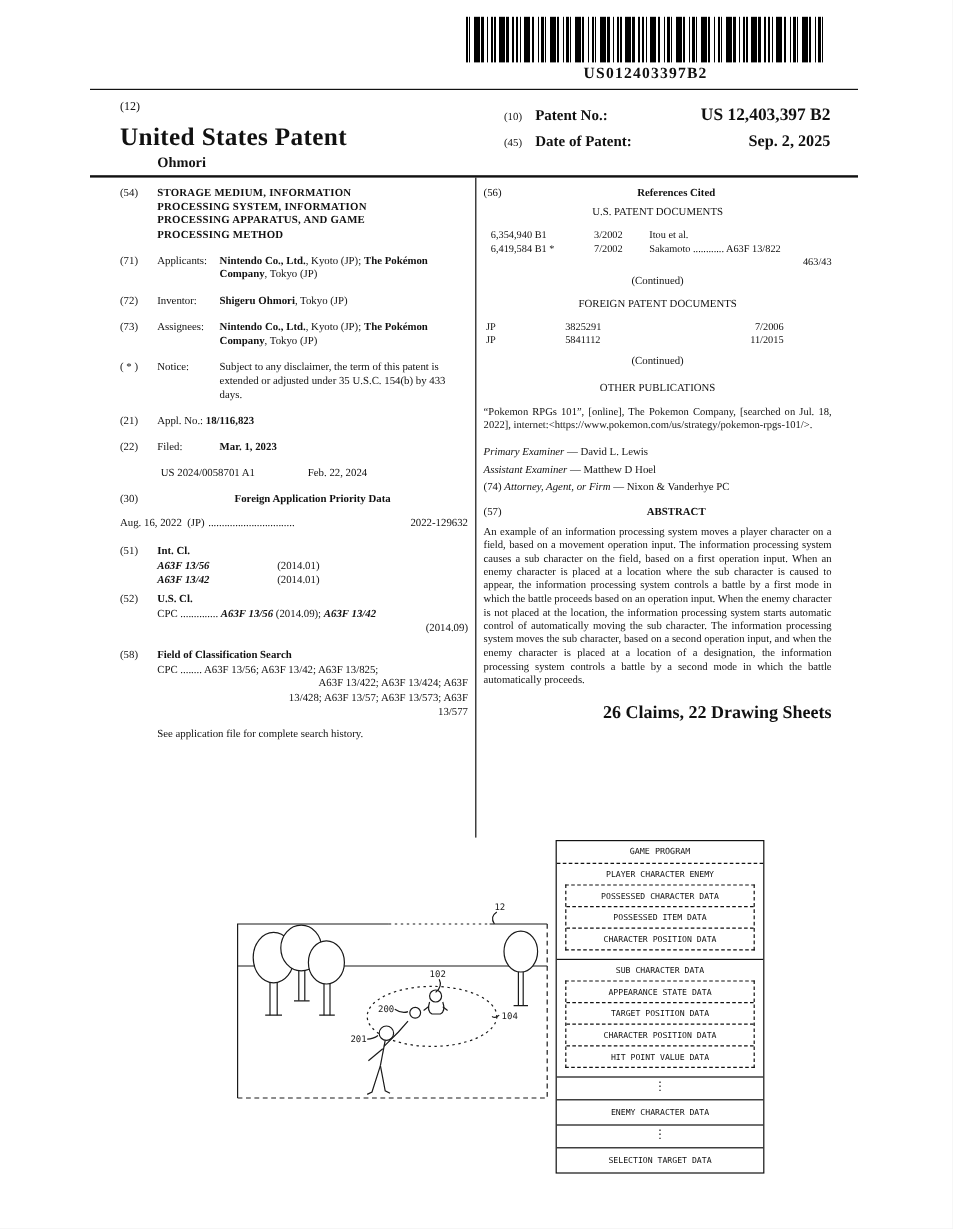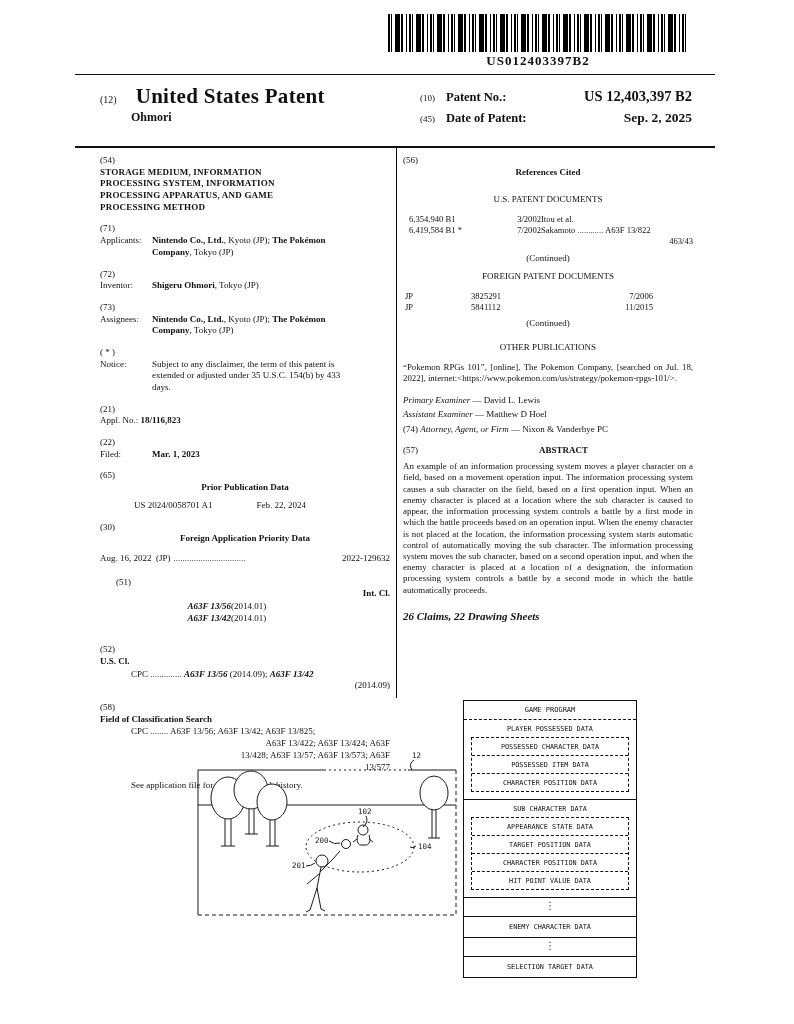--- a/index.html
+++ b/index.html
@@ -14,65 +14,65 @@
     background:repeating-linear-gradient(90deg,#000 0 2px,#fff 2px 3px,#000 3px 4px,#fff 4px 7px,#000 7px 12px,#fff 12px 13px,#000 13px 15px,#fff 15px 18px,#000 18px 19px,#fff 19px 21px); }
   .barcode-text { position:absolute; left:388px; top:53px; width:300px; text-align:center;
     font-size:13px; letter-spacing:1px; font-weight:bold; }
 
   .rule-top { position:absolute; left:75px; top:74px; width:640px; height:1px; background:#111; }
   .rule-main { position:absolute; left:75px; top:146px; width:640px; height:2px; background:#111; }
   .vdiv { position:absolute; left:396px; top:148px; width:1px; height:550px; background:#111; }
 
   
   .hdr-left { position:absolute; left:100px; top:84px; }
-  .hdr-kind { display:flex; align-items:baseline; gap:19px; }
+  .hdr-kind { display:flex; align-items:baseline; gap:7px;flex-direction:column; }
   .hdr-kind .n { font-size:10px; }
   .hdr-title { font-size:21px; font-weight:bold; letter-spacing:0.3px; }
   .hdr-author { margin-left:31px; margin-top:1px; font-weight:bold; font-size:12px; }
   .hdr-right { position:absolute; left:420px; top:88px; width:272px; }
   .hdr-row { display:flex; align-items:baseline; margin-bottom:5px; }
   .hdr-row .n { font-size:9px; width:26px; flex:none; }
   .hdr-row .l { font-weight:bold; font-size:12.5px; }
   .hdr-row .v { margin-left:auto; font-weight:bold; font-size:14.5px; }
   .hdr-row .v2 { margin-left:auto; font-weight:bold; font-size:13.5px; }
 
   
   .col-left  { position:absolute; left:100px; top:155px; width:290px; font-size:9px; line-height:1.3; }
   .col-right { position:absolute; left:403px; top:155px; width:290px; font-size:9px; line-height:1.3; }
-  .item { display:flex; margin-bottom:10px;flex-direction:column; }
+  .item { display:flex; margin-bottom:10px; }
   .inum { width:31px; flex:none; }
   .ibody { flex:1; }
   .ibody-c { flex:1; text-align:center; font-weight:bold; }
   .title-text { display:block; width:190px; font-weight:bold; letter-spacing:0.2px; }
   .lbl { display:inline-block; width:52px; vertical-align:top; }
   .val { display:inline-block; width:200px; vertical-align:top; }
   .pub-line { margin:6px 0 0 34px; display:flex; gap:44px; }
   .prio-line { display:flex; margin-top:8px; }
   .prio-dots { flex:1; overflow:hidden; white-space:nowrap; margin:0 3px; }
   .cl-line { display:flex; margin-left:0; }
   .cl-code { width:100px; }
   .right-al { text-align:right; }
   .note { margin-top:7px; }
 
   .sec-h { text-align:center; margin:4px 0 8px; }
   .ref-row { display:flex; font-size:8.6px; padding-left:6px; }
   .ref-num { width:86px; flex:none; }
-  .ref-date { width:46px; flex:none;text-align:right; }
+  .ref-date { width:46px; flex:none; }
   .ref-name { flex:1; }
   .ref-cont { text-align:right; font-size:8.6px; }
   .continued { text-align:center; margin:5px 0 7px; }
   .f-row { display:flex; font-size:8.6px; }
   .f-cc { width:66px; flex:none; padding-left:2px; }
   .f-num { width:120px; flex:none; }
   .f-date { width:62px; text-align:right; flex:none; }
   .pub-text { text-align:justify; font-size:8.8px; margin-top:7px; }
   .exam-line { margin-top:3px; }
   .abstract-h { display:flex; margin-top:9px;justify-content:space-between; }
   .abstract-text { text-align:justify; margin-top:5px; font-size:8.9px; line-height:1.26; }
-  .claims { text-align:left; font-weight:bold; margin-top:13px; font-size:11px;font-style:italic; }
+  .claims { text-align:right; font-weight:bold; margin-top:13px; font-size:15px; }
 
   
   .scene { position:absolute; left:194px; top:746px; }
   .scene path, .scene line, .scene ellipse, .scene circle, .scene polyline
     { stroke:#1a1a1a; fill:none; stroke-width:1; }
   .scene .fillw { fill:#fff; }
   .scene text { font-family:"DejaVu Sans Mono", monospace; font-size:7.5px; fill:#1a1a1a; stroke:none; }
 
   
   .memmap { position:absolute; left:463px; top:700px; width:172px; border:1.5px solid #111;
@@ -167,44 +167,40 @@
     </div>
 
     <div class="item">
       <span class="inum">(22)</span>
       <span class="ibody">
         <span class="lbl">Filed:</span><span class="b">Mar. 1, 2023</span>
       </span>
     </div>
 
     <div style="margin-bottom:10px;">
-      <div class="item" style="margin-bottom:0;">
-        <span class="inum">(65)</span>
-        <span class="ibody-c">Prior Publication Data</span>
-      </div>
       <div class="pub-line">
         <span>US 2024/0058701 A1</span>
         <span>Feb. 22, 2024</span>
       </div>
     </div>
 
     <div style="margin-bottom:12px;">
       <div class="item" style="margin-bottom:0;">
         <span class="inum">(30)</span>
         <span class="ibody-c">Foreign Application Priority Data</span>
       </div>
       <div class="prio-line">
         <span>Aug. 16, 2022</span>&nbsp;&nbsp;
         <span>(JP)</span>
         <span class="prio-dots">................................</span>
         <span>2022-129632</span>
       </div>
     </div>
 
-    <div style="margin-bottom:20px;text-align:right;">
+    <div style="margin-bottom:4px;">
       <div class="item" style="margin-bottom:1px;">
         <span class="inum">(51)</span>
         <span class="ibody b">Int. Cl.</span>
       </div>
       <div class="cl-line" style="margin-left:31px;">
         <span class="cl-code bi">A63F 13/56</span>
         <span>(2014.01)</span>
       </div>
       <div class="cl-line" style="margin-left:31px;">
         <span class="cl-code bi">A63F 13/42</span>
@@ -237,21 +233,21 @@
         <div class="right-al">A63F 13/422; A63F 13/424; A63F</div>
         <div class="right-al">13/428; A63F 13/57; A63F 13/573; A63F</div>
         <div class="right-al">13/577</div>
         <div class="note">See application file for complete search history.</div>
       </div>
     </div>
   </div>
 
   <div class="col-right">
 
-    <div class="item" style="margin-bottom:16px;">
+    <div class="item" style="margin-bottom:4px;">
       <span class="inum">(56)</span>
       <span class="ibody-c">References Cited</span>
     </div>
 
     <div class="sec-h">U.S. PATENT DOCUMENTS</div>
 
     <div class="ref-row">
       <span class="ref-num">6,354,940 B1</span>
       <span class="ref-date">3/2002</span>
       <span class="ref-name">Itou et al.</span>
@@ -364,21 +360,21 @@
       <polyline points="123,142 127,163 131,165"></polyline>
     </g>
     <text x="98" y="122">201</text>
     <path d="M112,120 q5,0 9,-3"></path>
   </svg>
 
   <div class="memmap">
     <div class="mm-title">GAME PROGRAM</div>
 
     <div class="mm-sec">
-      <div class="mm-sec-label">PLAYER POSSESSED DATA</div>
+      <div class="mm-sec-label">PLAYER CHARACTER ENEMY</div>
       <div class="mm-inner">
         <div class="mm-cell">POSSESSED CHARACTER DATA</div>
         <div class="mm-cell">POSSESSED ITEM DATA</div>
         <div class="mm-cell">CHARACTER POSITION DATA</div>
       </div>
     </div>
 
     <div class="mm-sec">
       <div class="mm-sec-label">SUB CHARACTER DATA</div>
       <div class="mm-inner">

